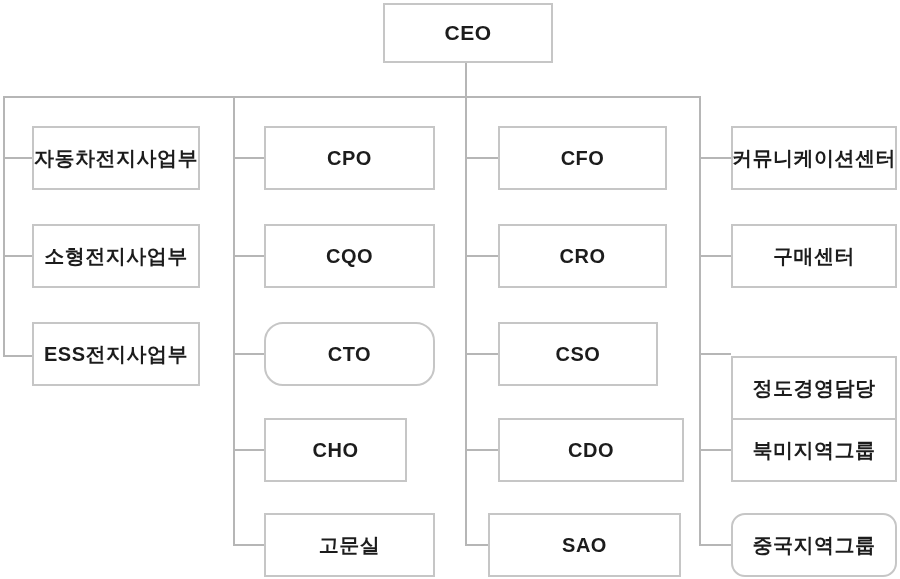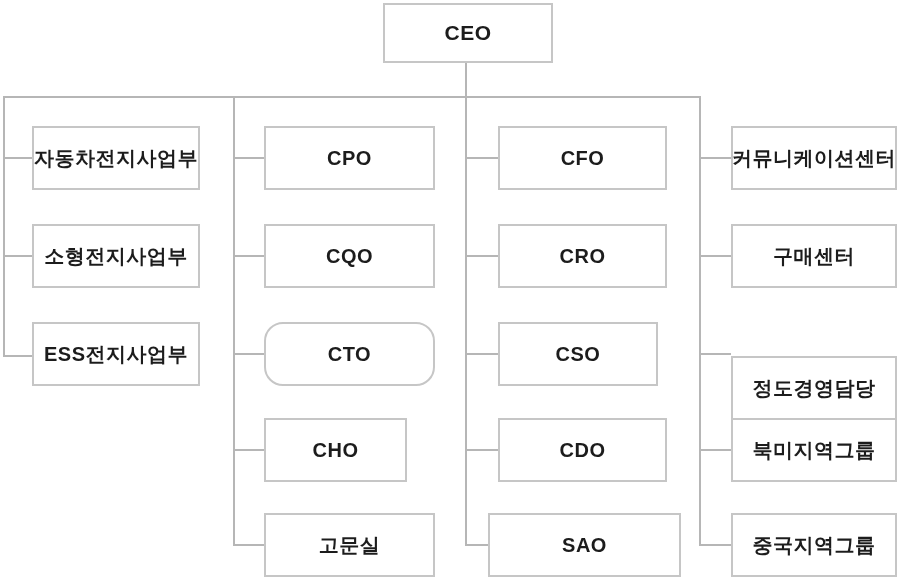--- a/index.html
+++ b/index.html
@@ -75,22 +75,22 @@
 
   <div class="box" style="left:264px; top:126px; width:171px; height:64px;">CPO</div>
   <div class="box" style="left:264px; top:224px; width:171px; height:64px;">CQO</div>
   <div class="box" style="left:264px; top:322px; width:171px; height:64px;border-radius:19px;">CTO</div>
   <div class="box" style="left:264px; top:418px; width:143px; height:64px;">CHO</div>
   <div class="box" style="left:264px; top:513px; width:171px; height:64px;">고문실</div>
 
   <div class="box" style="left:498px; top:126px; width:169px; height:64px;">CFO</div>
   <div class="box" style="left:498px; top:224px; width:169px; height:64px;">CRO</div>
   <div class="box" style="left:498px; top:322px; width:160px; height:64px;">CSO</div>
-  <div class="box" style="left:498px; top:418px; width:169px; height:64px;">CDO</div>
+  <div class="box" style="left:498px; top:418px; width:186px; height:64px;">CDO</div>
   <div class="box" style="left:488px; top:513px; width:193px; height:64px;">SAO</div>
 
   <div class="box" style="left:731px; top:224px; width:166px; height:64px;">구매센터</div>
   <div class="box" style="left:731px; top:126px; width:166px; height:64px;">커뮤니케이션센터</div>
   <div class="box" style="left:731px; top:322px; width:166px; height:64px;margin-top:34px;">정도경영담당</div>
   <div class="box" style="left:731px; top:418px; width:166px; height:64px;">북미지역그룹</div>
-  <div class="box" style="left:731px; top:513px; width:166px; height:64px;">중국지역그룹</div>
+  <div class="box" style="left:731px; top:513px; width:166px; height:64px;border-radius:14px;">중국지역그룹</div>
 
 </div>
 
 </body></html>

